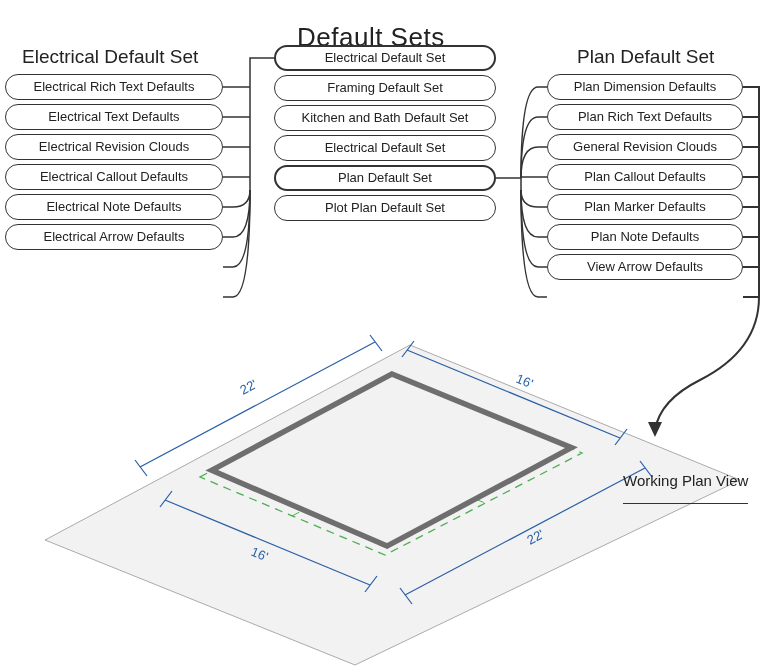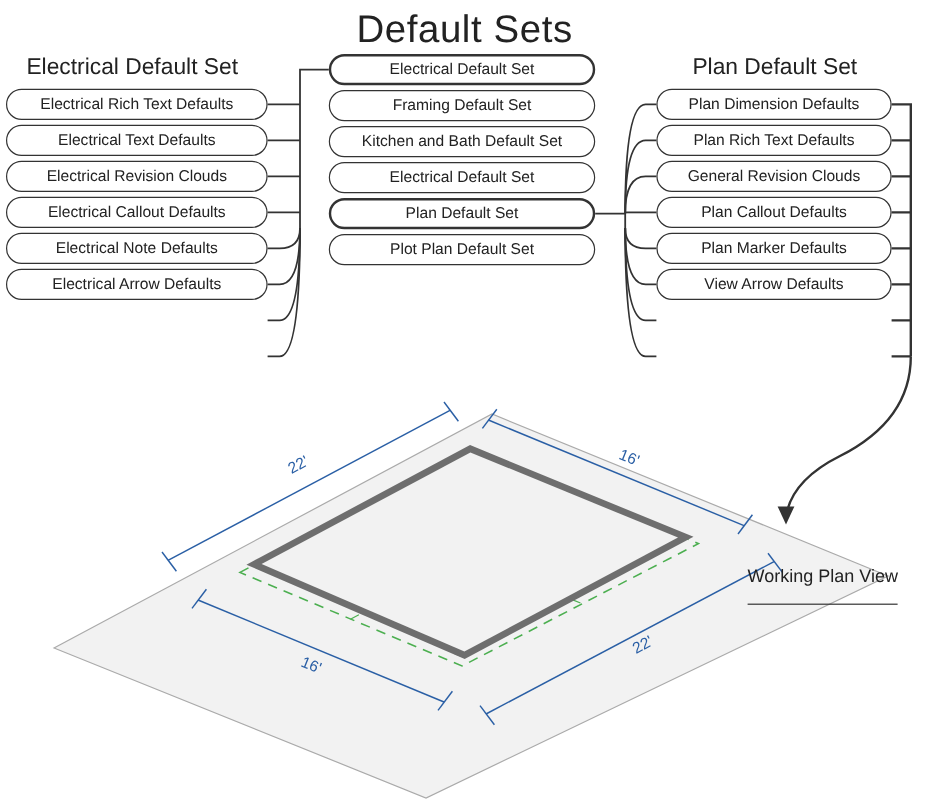--- a/index.html
+++ b/index.html
@@ -6,23 +6,23 @@
   body {
     font-family: "Century Gothic", "Futura", "Avenir", Arial, sans-serif;
     background: #fff;
     width: 774px;
     height: 671px;
     position: relative;
     overflow: hidden;
   }
   .title {
     position: absolute;
-    top: 6px;
+    top: 22px;
     left: 297px;
-    font-size: 32px;
+    font-size: 26px;
     color: #222;
     letter-spacing: 0.5px;
   }
   .col-title {
     position: absolute;
     font-size: 19px;
     color: #222;
   }
   .col {
     position: absolute;
@@ -86,20 +86,21 @@
 </div>
 
 <div class="col-title" style="left:577px; top:46px;">Plan Default Set</div>
 
 <div class="col" style="left:547px; top:74px; width:196px;justify-content:space-between;">
   <div class="pill">Plan Dimension Defaults</div>
   <div class="pill">Plan Rich Text Defaults</div>
   <div class="pill">General Revision Clouds</div>
   <div class="pill">Plan Callout Defaults</div>
   <div class="pill">Plan Marker Defaults</div>
+  <div class="pill">Plan Note Defaults</div>
   <div class="pill">View Arrow Defaults</div>
 </div>
 
 <div class="plan-view-label" style="left:623px; top:472px;">Working Plan View</div>
 
 <svg class="wires" width="774" height="671">
 
   <g stroke="#333" stroke-width="1.5" fill="none">
 
     <path d="M274,58 L250,58 L250,190"></path>

